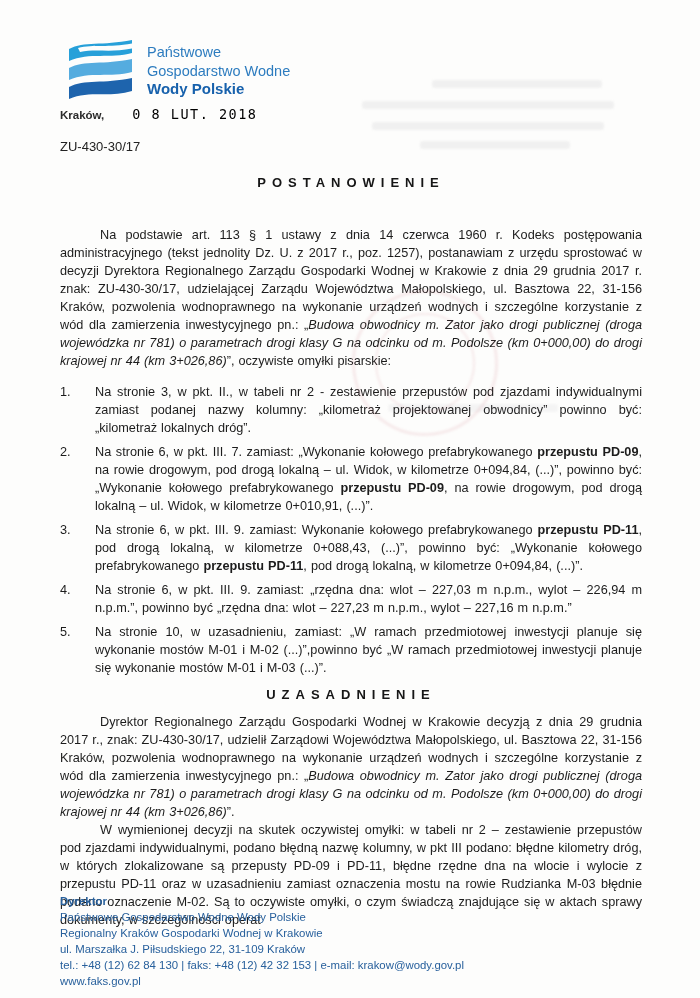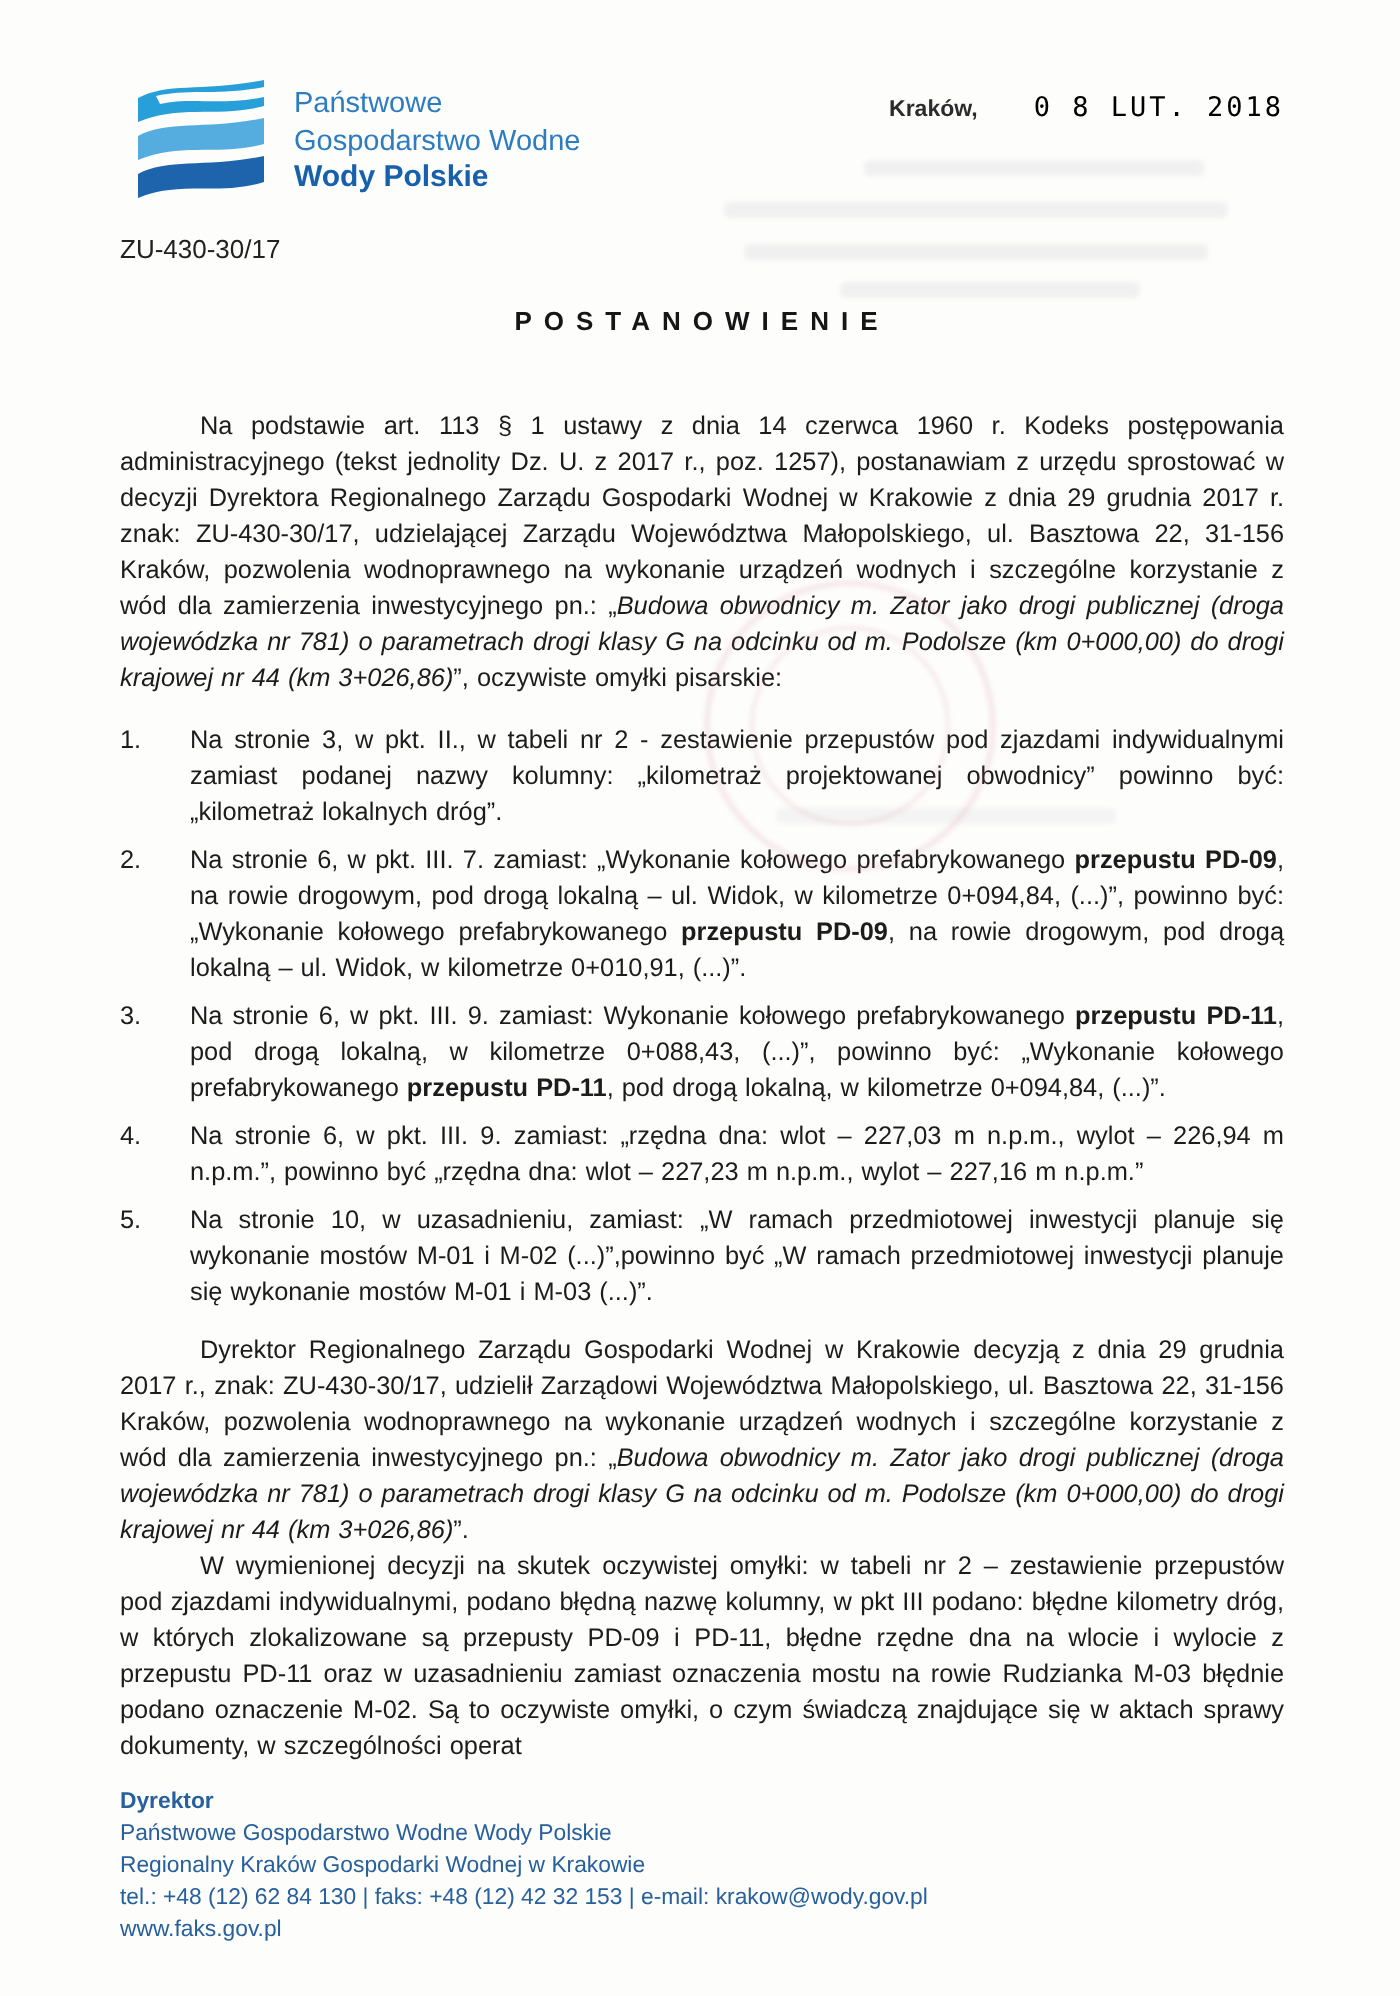--- a/index.html
+++ b/index.html
@@ -10,21 +10,21 @@
     background:#fdfdfc;
     font-family:"Liberation Sans",sans-serif;
     color:#1c1c1c;
     overflow:hidden;
     box-sizing:border-box;
   }
   .content{padding:0 58px 0 60px;}
 
   
   .header{padding-top:40px;}
-  .logo-row{display:flex;justify-content:space-between;align-items:flex-start;}
+  .logo-row{display:flex;justify-content:space-between;align-items:flex-start;flex-direction:column;}
   .logo{display:flex;gap:13px;margin-left:8px;}
   .logo-waves{width:66px;height:60px;flex:0 0 auto;}
   .logo-text{font-size:14.5px;line-height:18.5px;color:var(--logo-text);padding-top:3px;}
   .logo-text .strong{font-weight:700;color:var(--logo-text-strong);font-size:15px;}
   .city-date{display:flex;gap:28px;align-items:baseline;padding-top:6px;}
   .city{font-size:11.5px;font-weight:700;color:#2b2b2b;}
   .date-stamp{
     font-family:"DejaVu Sans Mono",monospace;
     font-size:13.5px;color:#000000;letter-spacing:1.5px;white-space:nowrap;
     filter:blur(.2px);
@@ -139,28 +139,30 @@
       <div class="list-item">
         <span class="num">4.</span>
         <div class="item-text"><span>Na stronie 6,  w pkt. III. 9. zamiast: „rzędna dna: wlot – 227,03 m n.p.m., wylot – 226,94 m n.p.m.”, powinno być „rzędna dna: wlot – 227,23 m n.p.m., wylot – 227,16 m n.p.m.”</span></div>
       </div>
       <div class="list-item">
         <span class="num">5.</span>
         <div class="item-text"><span>Na stronie 10, w uzasadnieniu, zamiast: „W ramach przedmiotowej inwestycji planuje się wykonanie mostów M-01 i M-02 (...)”,powinno być „W ramach przedmiotowej inwestycji planuje się wykonanie mostów M-01 i M-03 (...)”.</span></div>
       </div>
     </div>
 
+    <h2 class="doc-title title-just">UZASADNIENIE</h2>
 
     <p class="para indent just-p1"><span>Dyrektor Regionalnego Zarządu Gospodarki Wodnej w Krakowie decyzją z dnia 29 grudnia 2017 r., znak: ZU-430-30/17, udzielił Zarządowi Województwa Małopolskiego, ul. Basztowa 22, 31-156 Kraków, pozwolenia wodnoprawnego na wykonanie urządzeń wodnych i szczególne korzystanie z wód dla zamierzenia inwestycyjnego pn.: „</span><span class="run-i">Budowa obwodnicy m. Zator jako drogi publicznej (droga wojewódzka nr 781) o parametrach drogi klasy G na odcinku od m. Podolsze (km 0+000,00) do drogi krajowej nr 44 (km 3+026,86)</span><span>”.</span></p>
     <p class="para indent"><span>W wymienionej decyzji na skutek oczywistej omyłki: w tabeli nr 2 – zestawienie przepustów pod zjazdami indywidualnymi, podano błędną nazwę kolumny, w pkt III podano: błędne kilometry dróg, w których zlokalizowane są przepusty PD-09 i PD-11, błędne rzędne dna na wlocie i wylocie z przepustu PD-11 oraz w uzasadnieniu zamiast oznaczenia mostu na rowie Rudzianka  M-03 błędnie podano oznaczenie M-02. Są to oczywiste omyłki, o czym świadczą znajdujące się w aktach sprawy dokumenty, w szczególności operat</span></p>
   </div>
 
   <div class="footer">
     <div class="role">Dyrektor</div>
     <div>Państwowe Gospodarstwo Wodne Wody Polskie</div>
     <div>Regionalny Kraków Gospodarki Wodnej w Krakowie</div>
+    <div>ul. Marszałka J. Piłsudskiego 22, 31-109 Kraków</div>
     <div class="contact-row">
       <span>tel.: +48 (12) 62 84 130 | faks: +48 (12) 42 32 153 | e-mail: krakow@wody.gov.pl</span>
       <span>www.faks.gov.pl</span>
     </div>
   </div>
 
 </div>
 
 </body></html>

